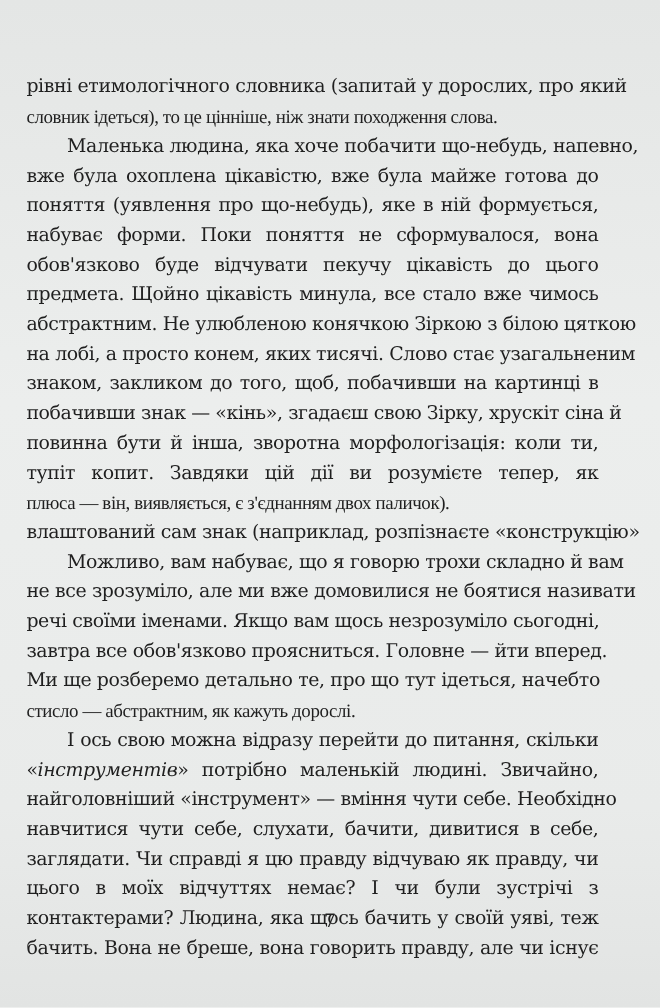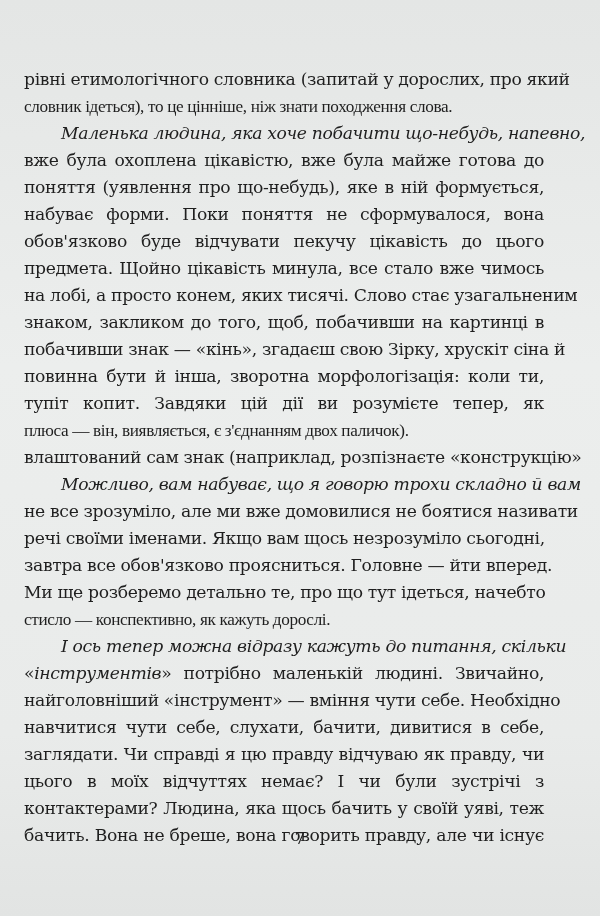--- a/index.html
+++ b/index.html
@@ -37,21 +37,20 @@
     height: 27px;
     text-align: justify;
     text-align-last: justify;
   }
   .line.last {
     text-align-last: left;
     font-family: Liberation Serif, serif;
   }
   .line.indent {
     padding-left: 37px;
-    font-style: italic;
   }
   .ital {
     font-style: italic;
   }
   .page-number {
     position: absolute;
     left: 0;
     width: 600px;
     top: 828px;
     text-align: center;
@@ -70,40 +69,41 @@
     <span class="line last">словник ідеться), то це цінніше, ніж знати походження слова.</span>
   </div>
 
   <div class="para">
     <span class="line indent">Маленька людина, яка хоче побачити що-небудь, напевно,</span>
     <span class="line">вже була охоплена цікавістю, вже була майже готова до</span>
     <span class="line">поняття (уявлення про що-небудь), яке в ній формується,</span>
     <span class="line">набуває форми. Поки поняття не сформувалося, вона</span>
     <span class="line">обов'язково буде відчувати пекучу цікавість до цього</span>
     <span class="line">предмета. Щойно цікавість минула, все стало вже чимось</span>
+    <span class="line">абстрактним. Не улюбленою конячкою Зіркою з білою цяткою</span>
     <span class="line">на лобі, а просто конем, яких тисячі. Слово стає узагальненим</span>
     <span class="line">знаком, закликом до того, щоб, побачивши на картинці в</span>
     <span class="line">побачивши знак — «кінь», згадаєш свою Зірку, хрускіт сіна й</span>
     <span class="line">повинна бути й інша, зворотна морфологізація: коли ти,</span>
     <span class="line">тупіт копит. Завдяки цій дії ви розумієте тепер, як</span>
     <span class="line last">плюса — він, виявляється, є з'єднанням двох паличок).</span>
     <span class="line">влаштований сам знак (наприклад, розпізнаєте «конструкцію»</span>
   </div>
 
   <div class="para">
     <span class="line indent">Можливо, вам набуває, що я говорю трохи складно й вам</span>
     <span class="line">не все зрозуміло, але ми вже домовилися не боятися називати</span>
     <span class="line">речі своїми іменами. Якщо вам щось незрозуміло сьогодні,</span>
     <span class="line">завтра все обов'язково проясниться. Головне — йти вперед.</span>
     <span class="line">Ми ще розберемо детально те, про що тут ідеться, начебто</span>
-    <span class="line last">стисло — конспективно, як кажуть дорослі.</span>
+    <span class="line last">стисло — абстрактним, як кажуть дорослі.</span>
   </div>
 
   <div class="para">
-    <span class="line indent">І ось тепер можна відразу кажуть до питання, скільки</span>
+    <span class="line indent">І ось свою можна відразу перейти до питання, скільки</span>
     <span class="line"><span>«</span><span class="ital">інструментів</span><span>»</span><span> потрібно маленькій людині. Звичайно,</span></span>
     <span class="line">найголовніший «інструмент» — вміння чути себе. Необхідно</span>
     <span class="line">навчитися чути себе, слухати, бачити, дивитися в себе,</span>
     <span class="line">заглядати. Чи справді я цю правду відчуваю як правду, чи</span>
     <span class="line">цього в моїх відчуттях немає? І чи були зустрічі з</span>
     <span class="line">контактерами? Людина, яка щось бачить у своїй уяві, теж</span>
     <span class="line">бачить. Вона не бреше, вона говорить правду, але чи існує</span>
 
   </div>
 </div>

